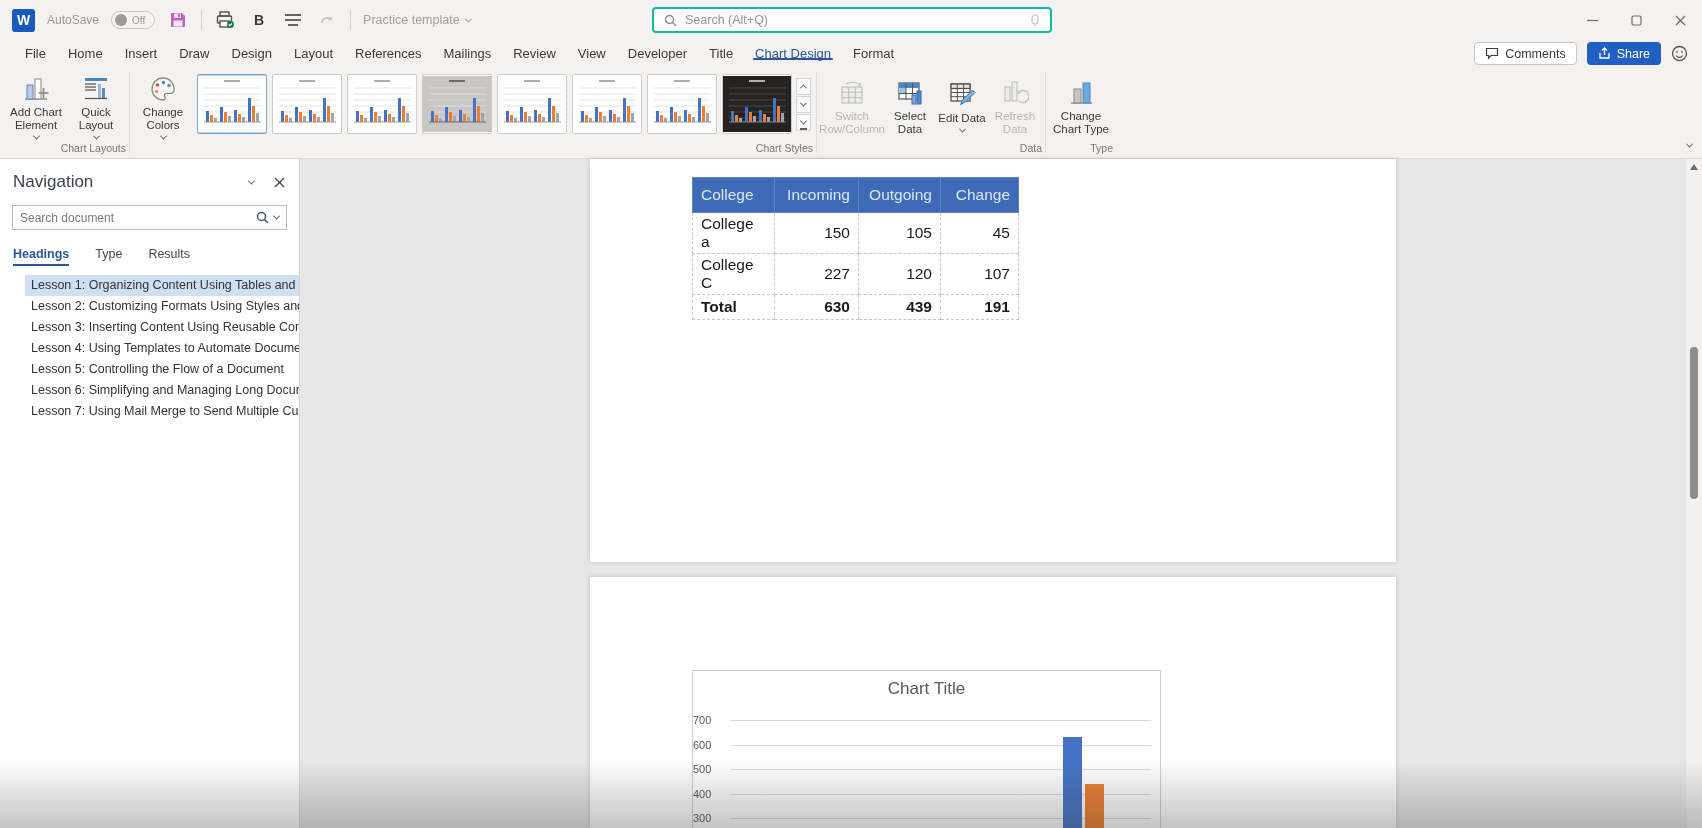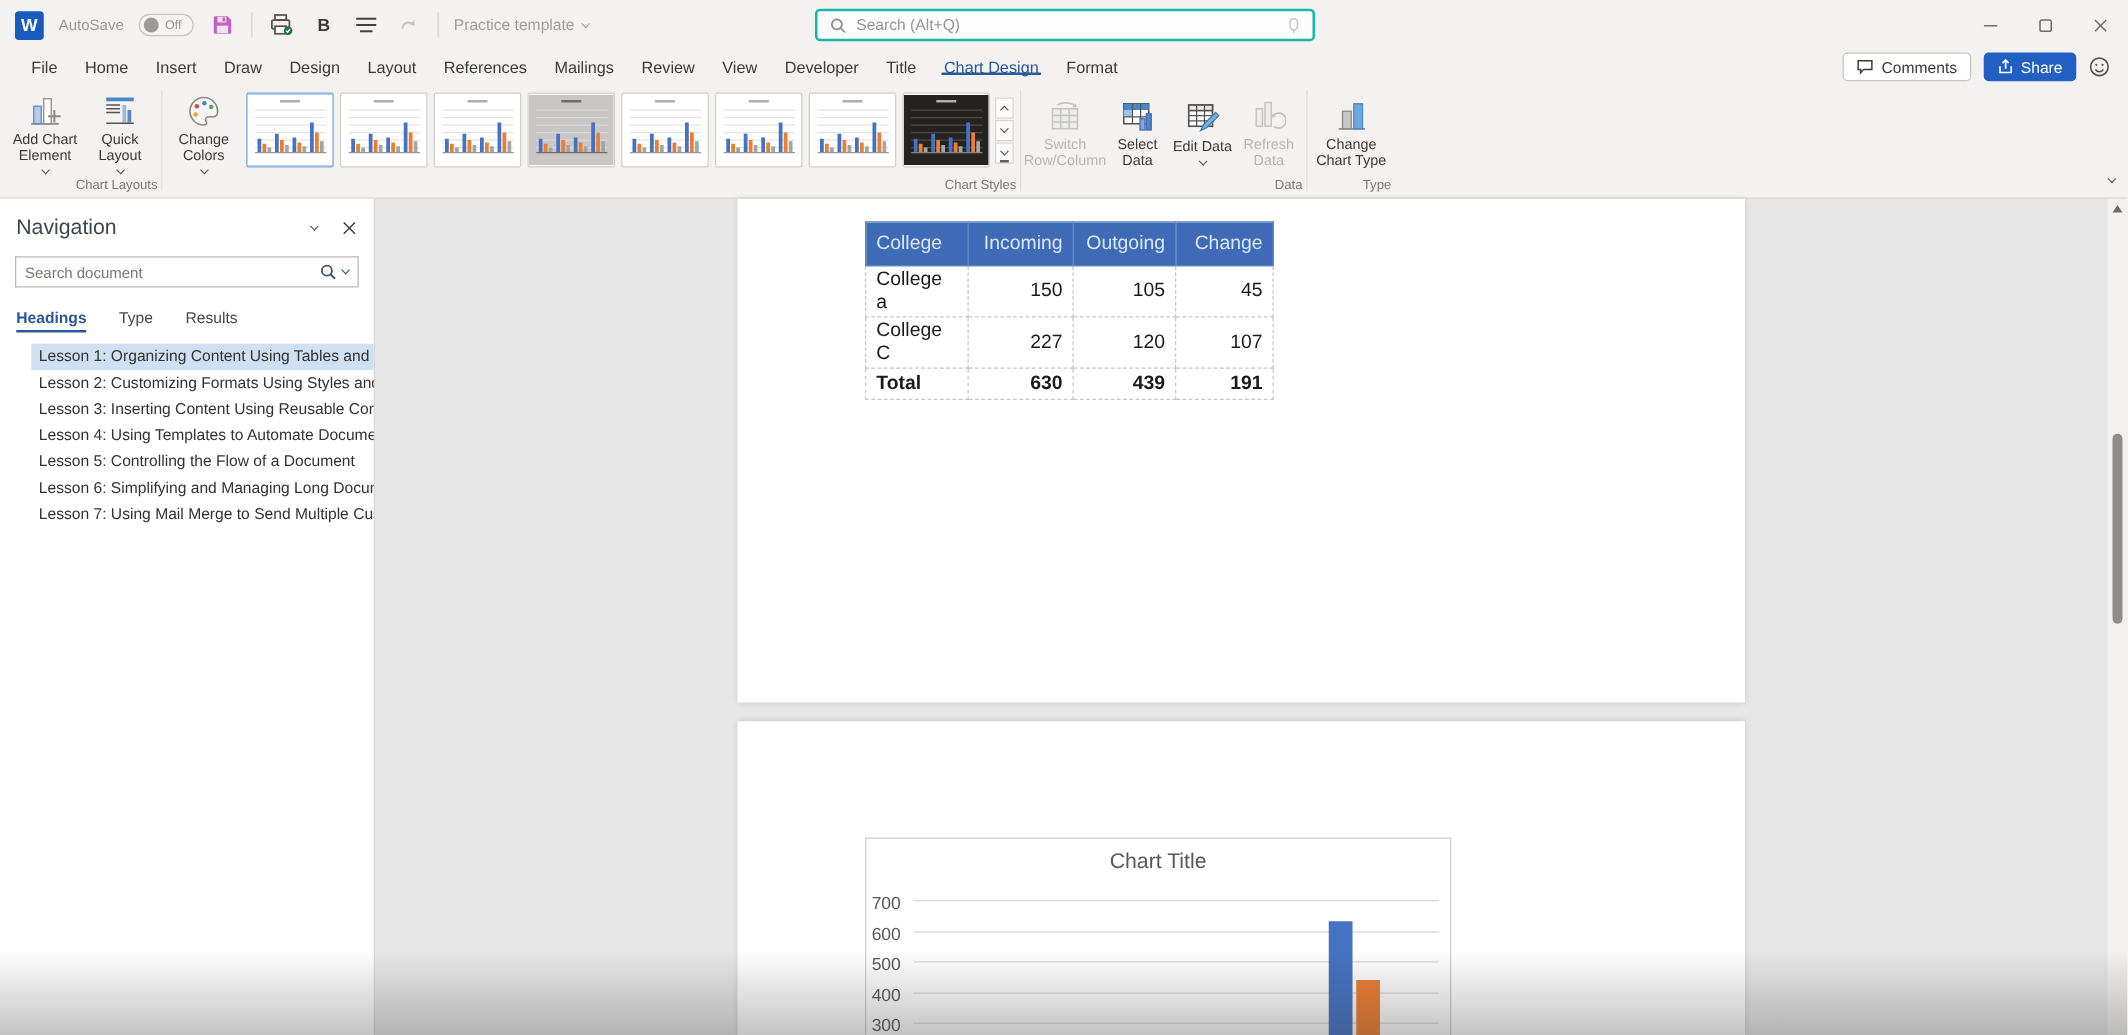--- a/index.html
+++ b/index.html
@@ -80,21 +80,21 @@
   .doc-table th { background:#3f6bb6; color:#d9e7f8; font-weight:normal; text-align:left; padding:2px 8px; border:1px solid #5d83c3; height:35px; }
   .doc-table th.num { text-align:right; }
   .doc-table td { border:1px dashed #c6c6c6; padding:2px 8px; height:25px; }
   .doc-table td.num { text-align:right; }
   .doc-table tr.total td { font-weight:bold; }
 
   
   .chart-frame { position:absolute; left:102px; top:93px; width:469px; height:235px; border:1px solid #d2d0ce; }
   .chart-title { position:absolute; top:8px; left:0; right:0; text-align:center; font-size:17px; color:#595959; }
   .gridline { position:absolute; left:38px; width:420px; height:1px; background:#d9d9d9; }
-  .tick-label { position:absolute; left:0; width:32px; text-align:center; font-size:14px; color:#595959; }
+  .tick-label { position:absolute; left:0; width:32px; text-align:left; font-size:11px; color:#595959; }
   .bar { position:absolute; bottom:0; width:19px; }
 
   
   .scrollbar { position:absolute; right:0; top:159px; bottom:0; width:16px; background:#f2f1f0; z-index:4; }
   .scroll-up { position:absolute; top:5px; left:4px; width:0; height:0; border-left:4px solid transparent; border-right:4px solid transparent; border-bottom:6px solid #6e6c6a; }
   .scroll-thumb { position:absolute; top:188px; left:4px; width:8px; height:152px; background:#8f8d8b; border-radius:4px; }
 
   .fade { position:absolute; left:0; right:0; bottom:0; height:68px; background:linear-gradient(to bottom, rgba(70,70,70,0) 0%, rgba(60,60,60,0.30) 100%); pointer-events:none; z-index:9; }
 
   svg { display:block; }

